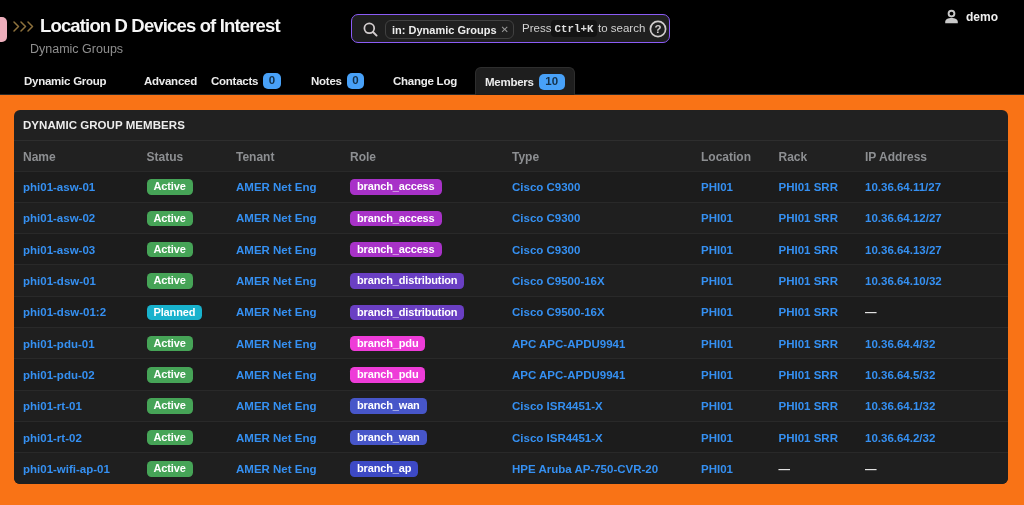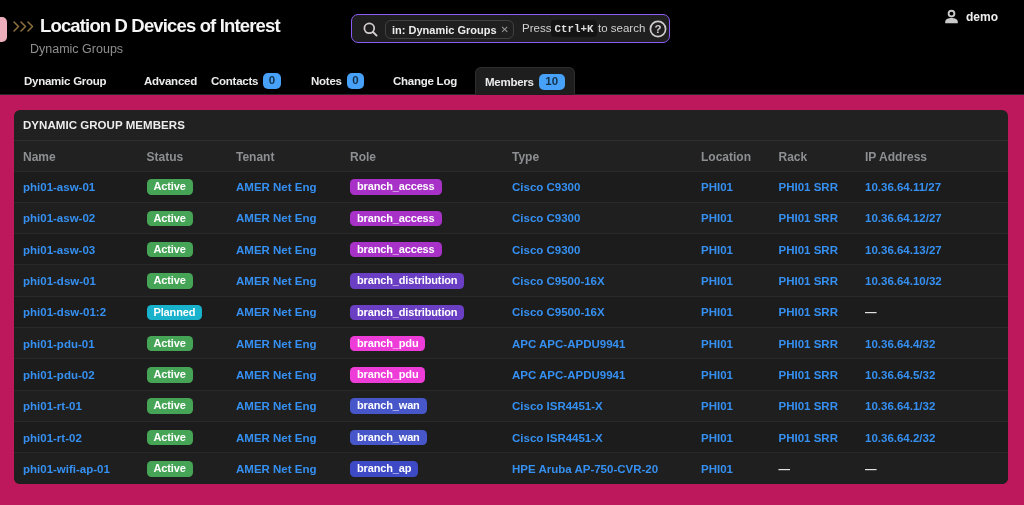--- a/index.html
+++ b/index.html
@@ -19,21 +19,21 @@
 #qmark { position:absolute; left:297px; top:5px; }
 #user { position:absolute; left:944px; top:9px; display:flex; align-items:center; }
 #user .uname { color:#f0f0f0; font-size:12px; font-weight:bold; margin-left:7px; }
 
 #tabs { position:absolute; left:0; bottom:0; width:1024px; height:28px; border-bottom:1px solid #2a2a2a; font-size:11.5px; font-weight:bold; color:#ececec; letter-spacing:-0.25px; }
 .tab { position:absolute; top:0; height:27px; display:flex; align-items:center; white-space:nowrap; }
 .tbadge { display:inline-block; background:#48a1f8; color:#143048; font-size:11.5px; font-weight:bold; border-radius:5px; padding:1.5px 5.5px 2.5px 5.5px; margin-left:5px; letter-spacing:0; }
 .tab.active .tbadge { padding:1.5px 6.5px 2.5px 6.5px; }
 .tab.active { background:#1e1e1e; border:1px solid #2e2e2e; border-bottom:none; border-radius:6px 6px 0 0; margin-bottom:-1px; height:28px; padding:0 9px; }
 
-#content { position:relative; width:1024px; height:410px; background:#be185d; }
+#content { position:relative; width:1024px; height:410px; background:#f97316; }
 #card { position:absolute; left:14px; top:15px; width:994px; background:#212121; border-radius:6px; overflow:hidden; }
 #card-header { height:31px; padding:9px 9px 8px 9px; font-size:11.5px; font-weight:bold; letter-spacing:0.05px; color:#ededed; border-bottom:1px solid #2e2e2e; }
 table { border-collapse:collapse; table-layout:fixed; width:994px; }
 col.c1{width:123.5px} col.c2{width:89.5px} col.c3{width:114px} col.c4{width:162px} col.c5{width:189px} col.c6{width:77.5px} col.c7{width:86.5px} col.c8{width:152px}
 th { text-align:left; font-size:12px; font-weight:bold; color:#8d8f92; padding:3px 5px 0 9px; height:30px; }
 td { font-size:11.5px; font-weight:bold; padding:1px 5px 0 9px; height:31.3px; border-top:1px solid #292929; }
 tr.odd td { background:#1c1c1c; }
 tr.even td { background:#1f1f1f; }
 a { color:#3590f2; text-decoration:none; font-weight:bold; }
 .dash { color:#e8e8e8; font-weight:bold; }

